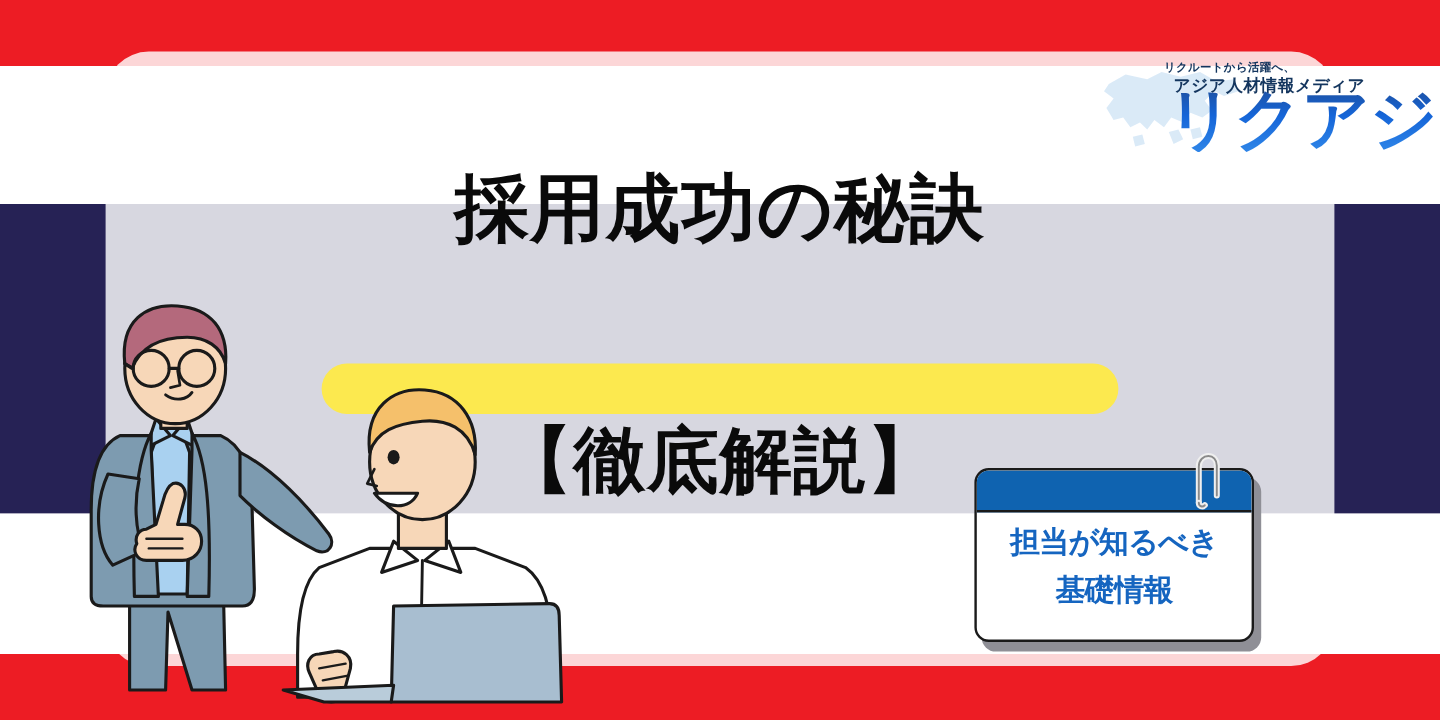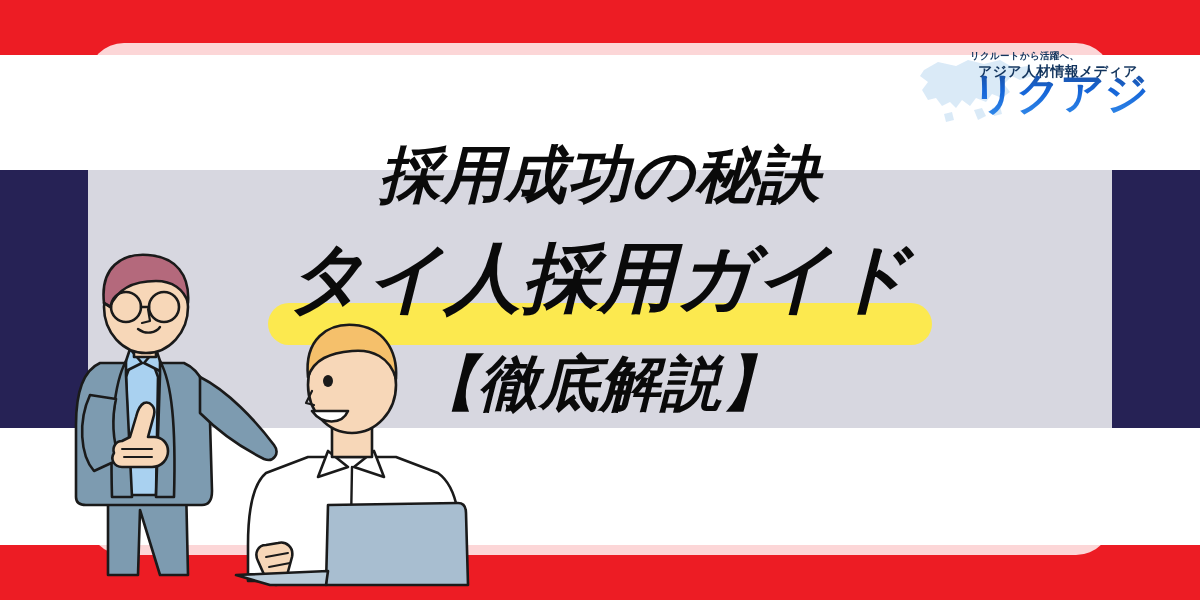--- a/index.html
+++ b/index.html
@@ -72,21 +72,21 @@
     font-size: 14px;
     font-weight: bold;
     letter-spacing: 0.3px;
     color: #13355e;
     white-space: nowrap;
   }
   #logo-wordmark {
     position: absolute;
     left: 56px;
     top: 27px;
-    font-size: 44px;
+    font-size: 56px;
     font-weight: bold;
     letter-spacing: -1px;
     line-height: 1;
     background: linear-gradient(180deg, #1f4f9c 0%, #1565d8 45%, #2f86e8 100%);
     -webkit-background-clip: text;
     background-clip: text;
     color: transparent;
     -webkit-text-fill-color: transparent;
     text-shadow: none;
     white-space: nowrap;
@@ -95,21 +95,20 @@
   
   .headline {
     position: absolute;
     left: 0;
     width: 1200px;
     text-align: center;
     font-weight: bold;
     color: #0a0a0a;
     white-space: nowrap;
     letter-spacing: 1px;
-    font-style: italic;
   }
   #title-line1 { top: 142px; font-size: 62px; line-height: 1.05; }
   #title-line2 { top: 238px; font-size: 76px; line-height: 1.05; }
   #title-line3 { top: 352px; font-size: 60px; line-height: 1.05; }
 
   #highlight-bar {
     position: absolute;
     left: 268px;
     top: 303px;
     width: 664px;
@@ -206,23 +205,36 @@
       <path fill="#bcd9f2" d="M76 54 L84 52 L86 60 L78 62 Z"></path>
       <path fill="#bcd9f2" d="M28 60 L36 58 L38 66 L30 68 Z"></path>
     </svg>
     <div id="logo-tagline1">リクルートから活躍へ、</div>
     <div id="logo-tagline2">アジア人材情報メディア</div>
     <div id="logo-wordmark">リクアジ</div>
   </div>
 
   <div id="title-line1" class="headline">採用成功の秘訣</div>
   <div id="highlight-bar"></div>
-  <div id="title-line2" class="headline">タイ人採用ガイド</div>
   <div id="title-line3" class="headline">【徹底解説】</div>
 
+  <div id="note-card">
+    <div id="note-shadow"></div>
+    <div id="note-body">
+      <div id="note-header"></div>
+      <div id="note-text-1" class="note-text">担当が知るべき</div>
+      <div id="note-text-2" class="note-text">基礎情報</div>
+    </div>
+    <svg id="note-paperclip" viewBox="0 0 26 48" xmlns="http://www.w3.org/2000/svg">
+      <path d="M7 42 L7 12 C7 6 11 3 15 3 C19 3 22 6 22 11 L22 36" fill="none" stroke="#efefef" stroke-width="5" stroke-linecap="round"></path>
+      <path d="M7 42 L7 12 C7 6 11 3 15 3 C19 3 22 6 22 11 L22 36" fill="none" stroke="#8a8a8a" stroke-width="1.6" stroke-linecap="round"></path>
+      <path d="M7 42 C7 45 10 46 12 44" fill="none" stroke="#efefef" stroke-width="5" stroke-linecap="round"></path>
+      <path d="M7 42 C7 45 10 46 12 44" fill="none" stroke="#8a8a8a" stroke-width="1.6" stroke-linecap="round"></path>
+    </svg>
+  </div>
 
   <svg id="illustration" viewBox="0 0 420 355" xmlns="http://www.w3.org/2000/svg">
     <g stroke="#1a1a1a" stroke-width="2.6" stroke-linejoin="round" stroke-linecap="round">
 
       <path d="M48 245 L48 330 L78 330 L80 265 L100 330 L128 330 L126 240 Z" fill="#7d9bb0"></path>
 
       <path d="M40 118 C22 126 16 150 16 180 L16 252 C16 258 20 260 26 260 L142 260 C150 260 152 254 152 246 L150 176 C150 146 142 126 124 118 Z" fill="#7d9bb0"></path>
 
       <path d="M74 110 L66 132 L70 250 L96 250 L98 132 L90 110 Z" fill="#a9d1f0"></path>
 

